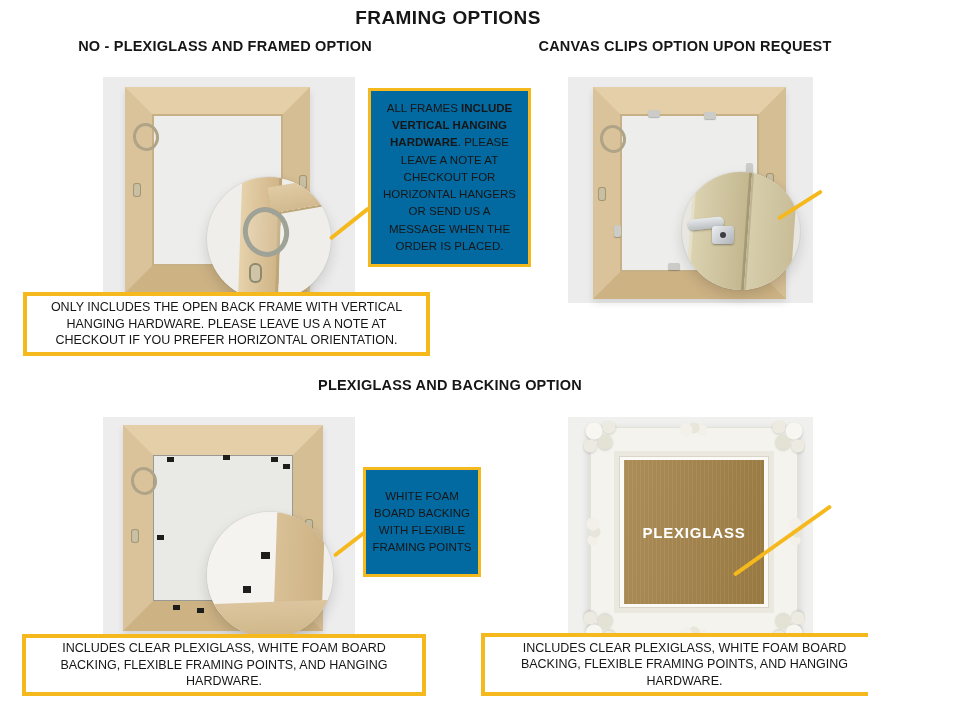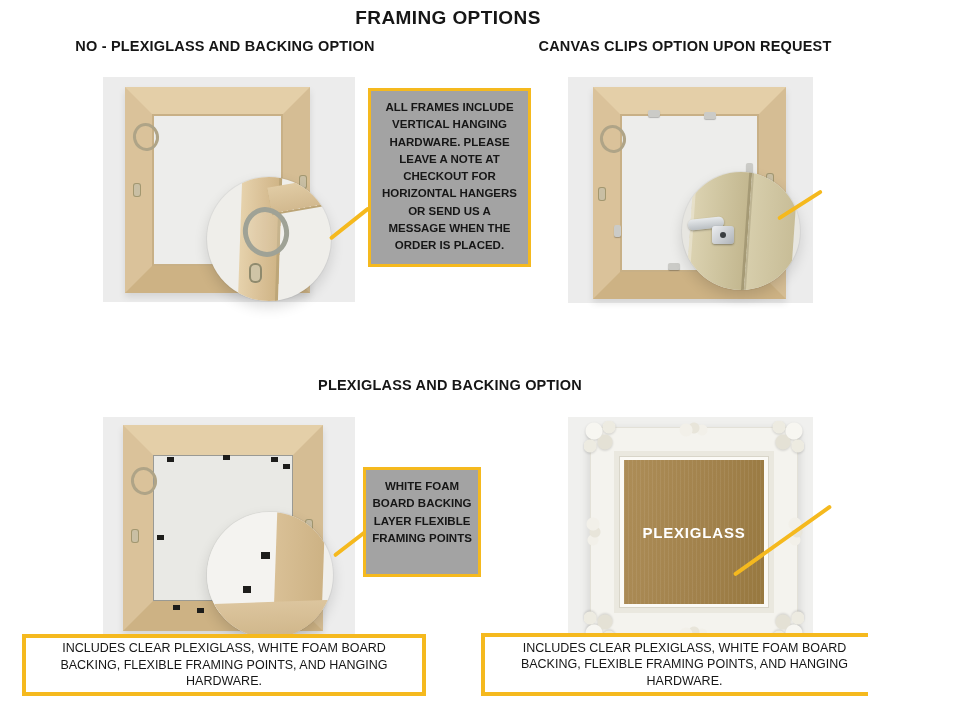--- a/index.html
+++ b/index.html
@@ -102,61 +102,64 @@
   .orn-b { left:88px; bottom:-5px; }
   .orn-l { left:-13px; top:97px; transform:rotate(90deg); }
   .orn-r { right:-13px; top:97px; transform:rotate(90deg); }
 
   .line { position:absolute; height:4px; background:#F5B91E; transform-origin:0 50%; border-radius:2px; }
   .line-tl { left:330px; top:237px; width:50px;  transform:rotate(-38.5deg); }
   .line-tr { left:778px; top:217px; width:52px;  transform:rotate(-32.5deg); }
   .line-bl { left:334px; top:554px; width:45px;  transform:rotate(-37.6deg); }
   .line-br { left:734px; top:573px; width:119px; transform:rotate(-35.4deg); }
 
-  .callout { position:absolute; background:#a3a3a3; border:3px solid #F5B91E; box-sizing:border-box;
-    display:flex; justify-content:center; text-align:center;
-    font-size:11.5px; line-height:1.5; padding:8px;font-weight:bold; }
+  .callout { position:absolute; background:#0369a1; border:3px solid #F5B91E; box-sizing:border-box;
+    display:flex; align-items:center; justify-content:center; text-align:center;
+    font-size:11.5px; line-height:1.5; padding:8px; }
   .callout-tl { left:368px; top:88px;  width:163px; height:179px; }
   .callout-tr { left:821px; top:134px; width:126px; height:107px; padding:8px 5px; }
   .callout-bl { left:363px; top:467px; width:118px; height:110px; padding:8px 5px; }
   .callout-br { left:825px; top:406px; width:106px; height:211px; font-size:11px; line-height:1.45; padding:8px 4px; }
 
   .desc { position:absolute; background:#ffffff; border:4px solid #F5B91E; box-sizing:border-box;
     display:flex; align-items:center; justify-content:center; text-align:center;
     font-size:12.5px; line-height:1.32; padding:4px 10px; }
   .desc-tl { left:23px;  top:292px; width:407px; height:64px; }
   .desc-tr { left:481px; top:292px; width:409px; height:63px; }
   .desc-bl { left:22px;  top:634px; width:404px; height:62px; }
   .desc-br { left:481px; top:633px; width:407px; height:63px; }
 </style>
 </head>
 <body>
 
 <div class="canvas">
 
   <div class="page-title">FRAMING OPTIONS</div>
-  <div class="col-heading heading-tl">NO - PLEXIGLASS AND BACKING OPTION</div>
+  <div class="col-heading heading-tl">NO - PLEXIGLASS AND FRAMED OPTION</div>
   <div class="col-heading heading-tr">CANVAS CLIPS OPTION UPON REQUEST</div>
   <div class="col-heading heading-mid">PLEXIGLASS AND BACKING OPTION</div>
 
   <div class="photo photo-tl">
     <div class="wood-frame frame-tl"></div>
     <div class="ring" style="left:30px; top:46px; width:20px; height:22px; transform:rotate(-12deg);"></div>
     <div class="tab" style="left:30px; top:106px; width:8px; height:14px;"></div>
     <div class="tab" style="left:196px; top:98px; width:8px; height:14px;"></div>
     <div class="inset inset-tl">
       <div class="tl-plank"></div>
       <div class="tl-corner"></div>
       <div class="tl-ring"></div>
       <div class="tl-tab2"></div>
     </div>
   </div>
   <div class="line line-tl"></div>
   <div class="callout callout-tl">
     <div><span>ALL FRAMES </span><b>INCLUDE VERTICAL HANGING HARDWARE</b><span>. PLEASE LEAVE A NOTE AT CHECKOUT FOR HORIZONTAL HANGERS OR SEND US A MESSAGE WHEN THE ORDER IS PLACED.</span></div>
+  </div>
+  <div class="desc desc-tl">
+    <div>ONLY INCLUDES THE OPEN BACK FRAME WITH VERTICAL HANGING HARDWARE. PLEASE LEAVE US A NOTE AT CHECKOUT IF YOU PREFER HORIZONTAL ORIENTATION.</div>
   </div>
 
   <div class="photo photo-tr">
     <div class="wood-frame frame-tr"></div>
     <div class="ring" style="left:32px; top:48px; width:20px; height:22px; transform:rotate(-12deg);"></div>
     <div class="tab" style="left:30px; top:110px; width:8px; height:14px;"></div>
     <div class="tab" style="left:198px; top:96px; width:8px; height:14px;"></div>
     <div class="clip" style="left:80px; top:33px;"></div>
     <div class="clip" style="left:136px; top:35px;"></div>
     <div class="clip" style="left:46px; top:148px; width:7px; height:12px;"></div>
@@ -187,21 +190,21 @@
     <div class="inset inset-bl">
       <div class="bl-board"></div>
       <div class="bl-wood-v"></div>
       <div class="bl-wood-h"></div>
       <div class="pt" style="left:54px; top:40px; width:9px; height:7px;"></div>
       <div class="pt" style="left:36px; top:74px; width:8px; height:7px;"></div>
     </div>
   </div>
   <div class="line line-bl"></div>
   <div class="callout callout-bl">
-    <div>WHITE FOAM BOARD BACKING LAYER FLEXIBLE FRAMING POINTS</div>
+    <div>WHITE FOAM BOARD BACKING WITH FLEXIBLE FRAMING POINTS</div>
   </div>
   <div class="desc desc-bl">
     <div>INCLUDES CLEAR PLEXIGLASS, WHITE FOAM BOARD BACKING, FLEXIBLE FRAMING POINTS, AND HANGING HARDWARE.</div>
   </div>
 
   <div class="photo photo-br">
     <div class="ornate">
       <div class="orn orn-tl"></div>
       <div class="orn orn-tr"></div>
       <div class="orn orn-bl"></div>

